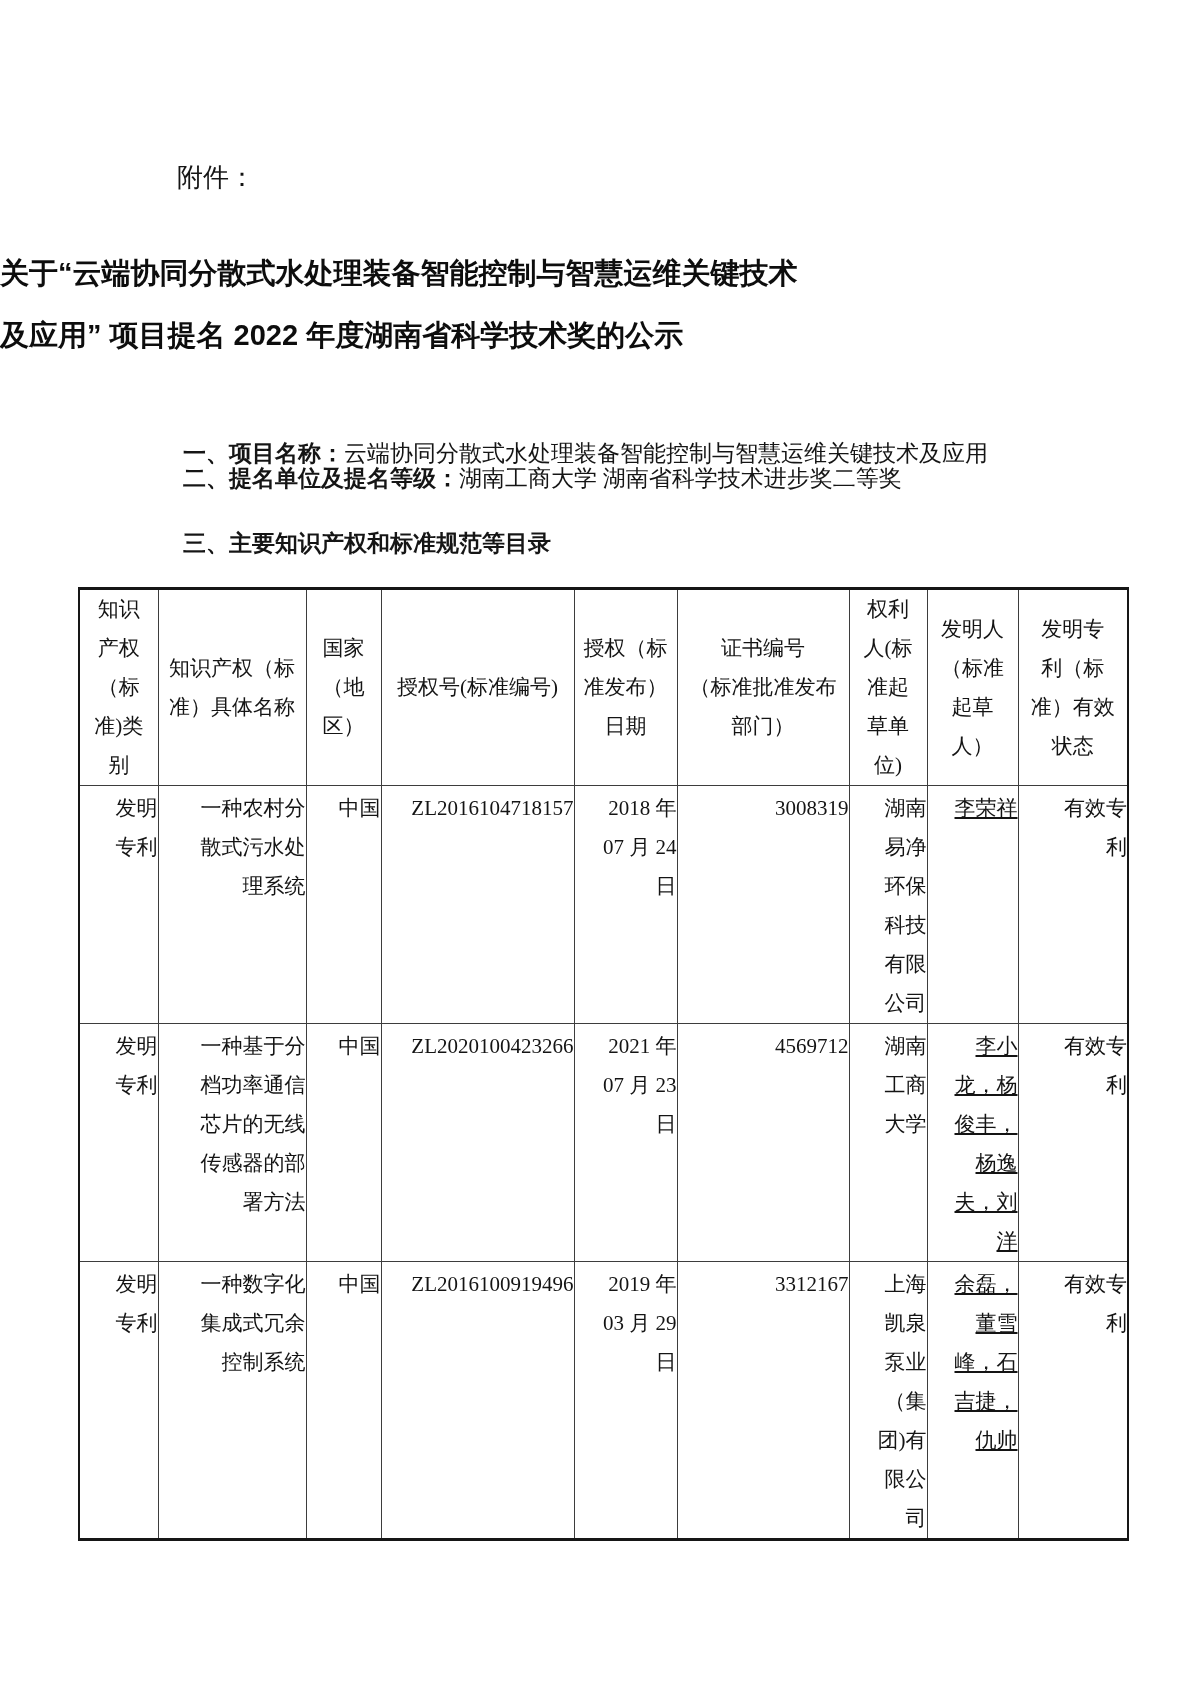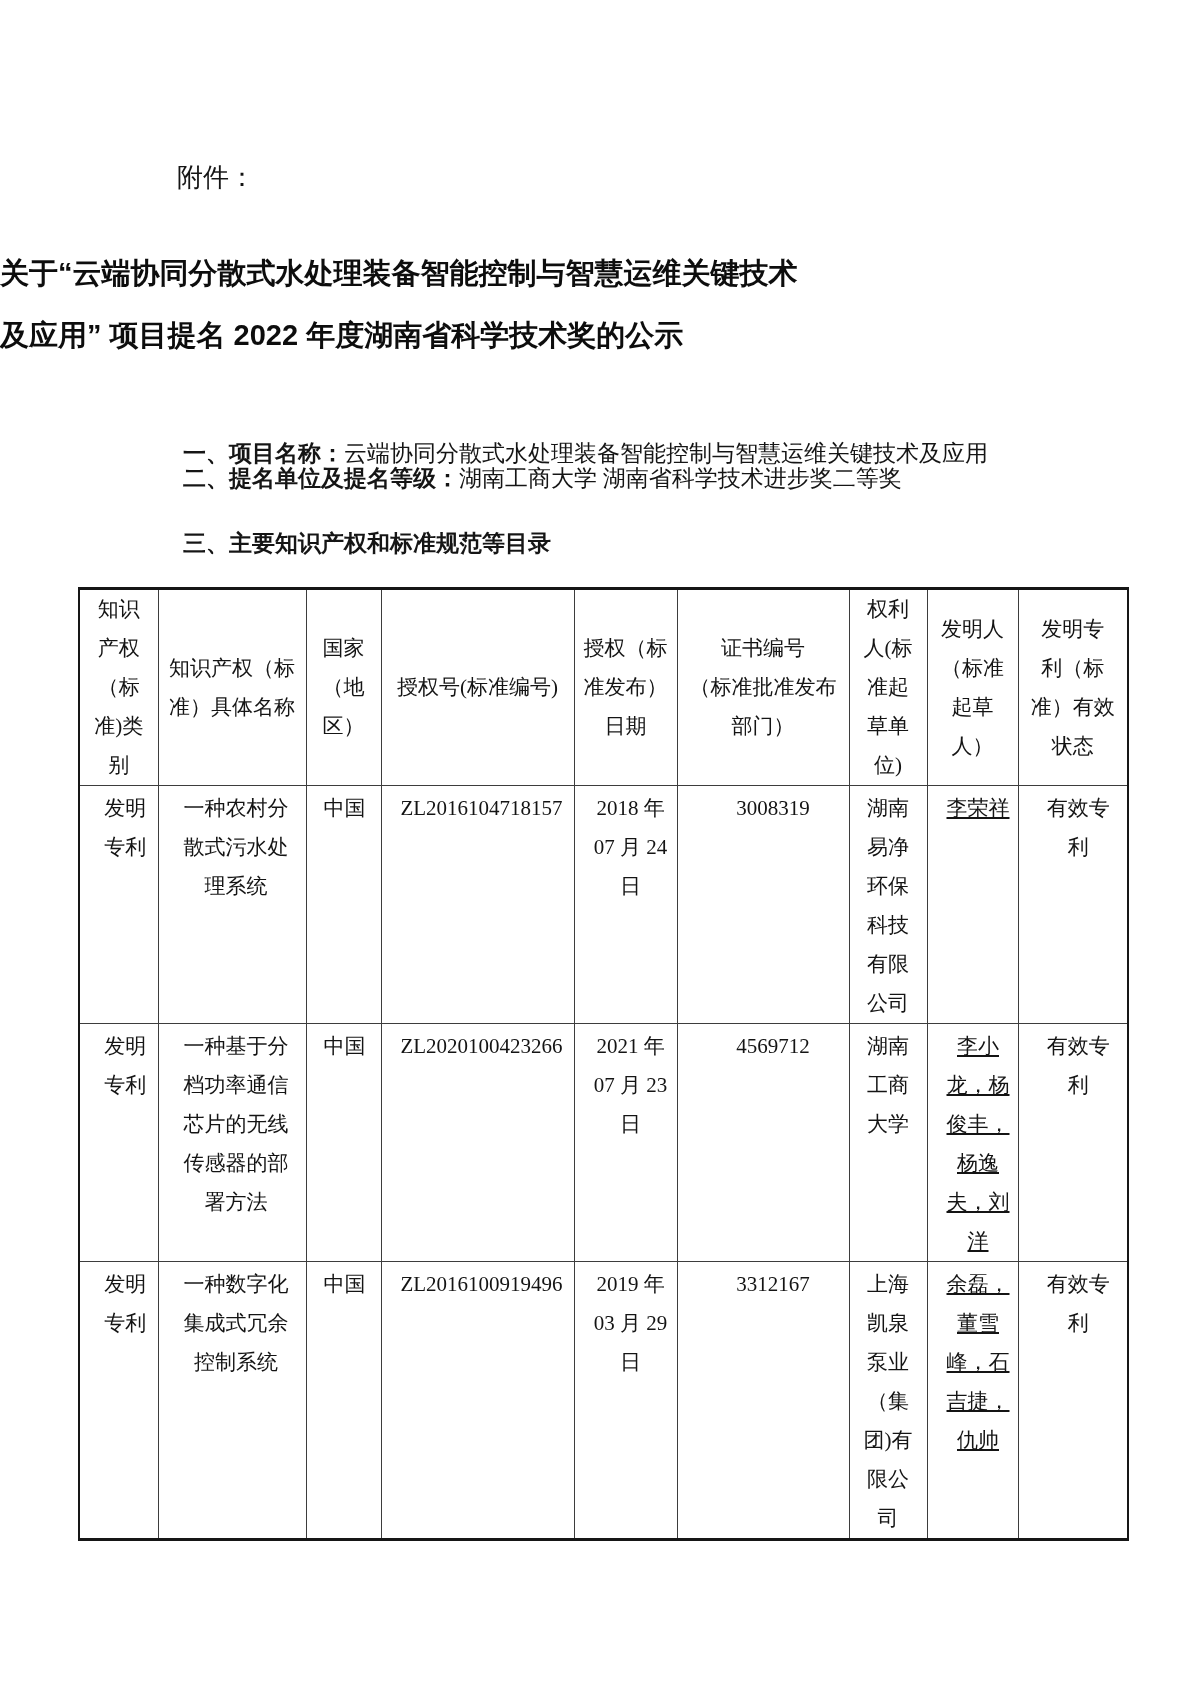--- a/index.html
+++ b/index.html
@@ -65,21 +65,21 @@
     white-space:pre-line;
     overflow:hidden;
     color:#141414;
     padding:0;
   }
   .doc-table th{
     text-align:center;
     vertical-align:middle;
   }
   .doc-table td{
-    text-align:center;
+    text-align:right;
     vertical-align:top;
     padding-top:3px;
   }
   tr.hrow{height:195px;}
   tr.r1{height:234px;}
   tr.r2{height:236px;}
   tr.r3{height:273px;}
   td.c1{padding-left:13px;}
   td.c2{padding-left:8px;}
   td.c3{padding-left:2px;}

